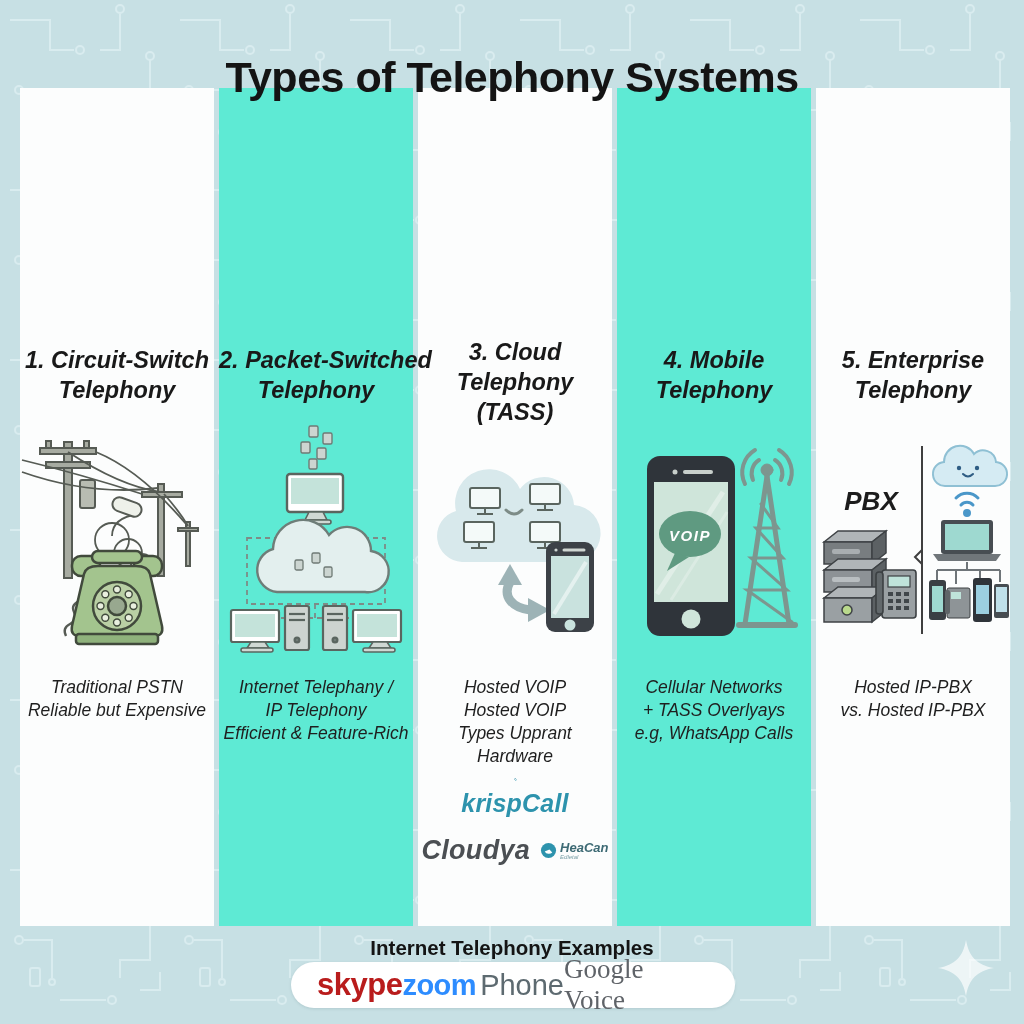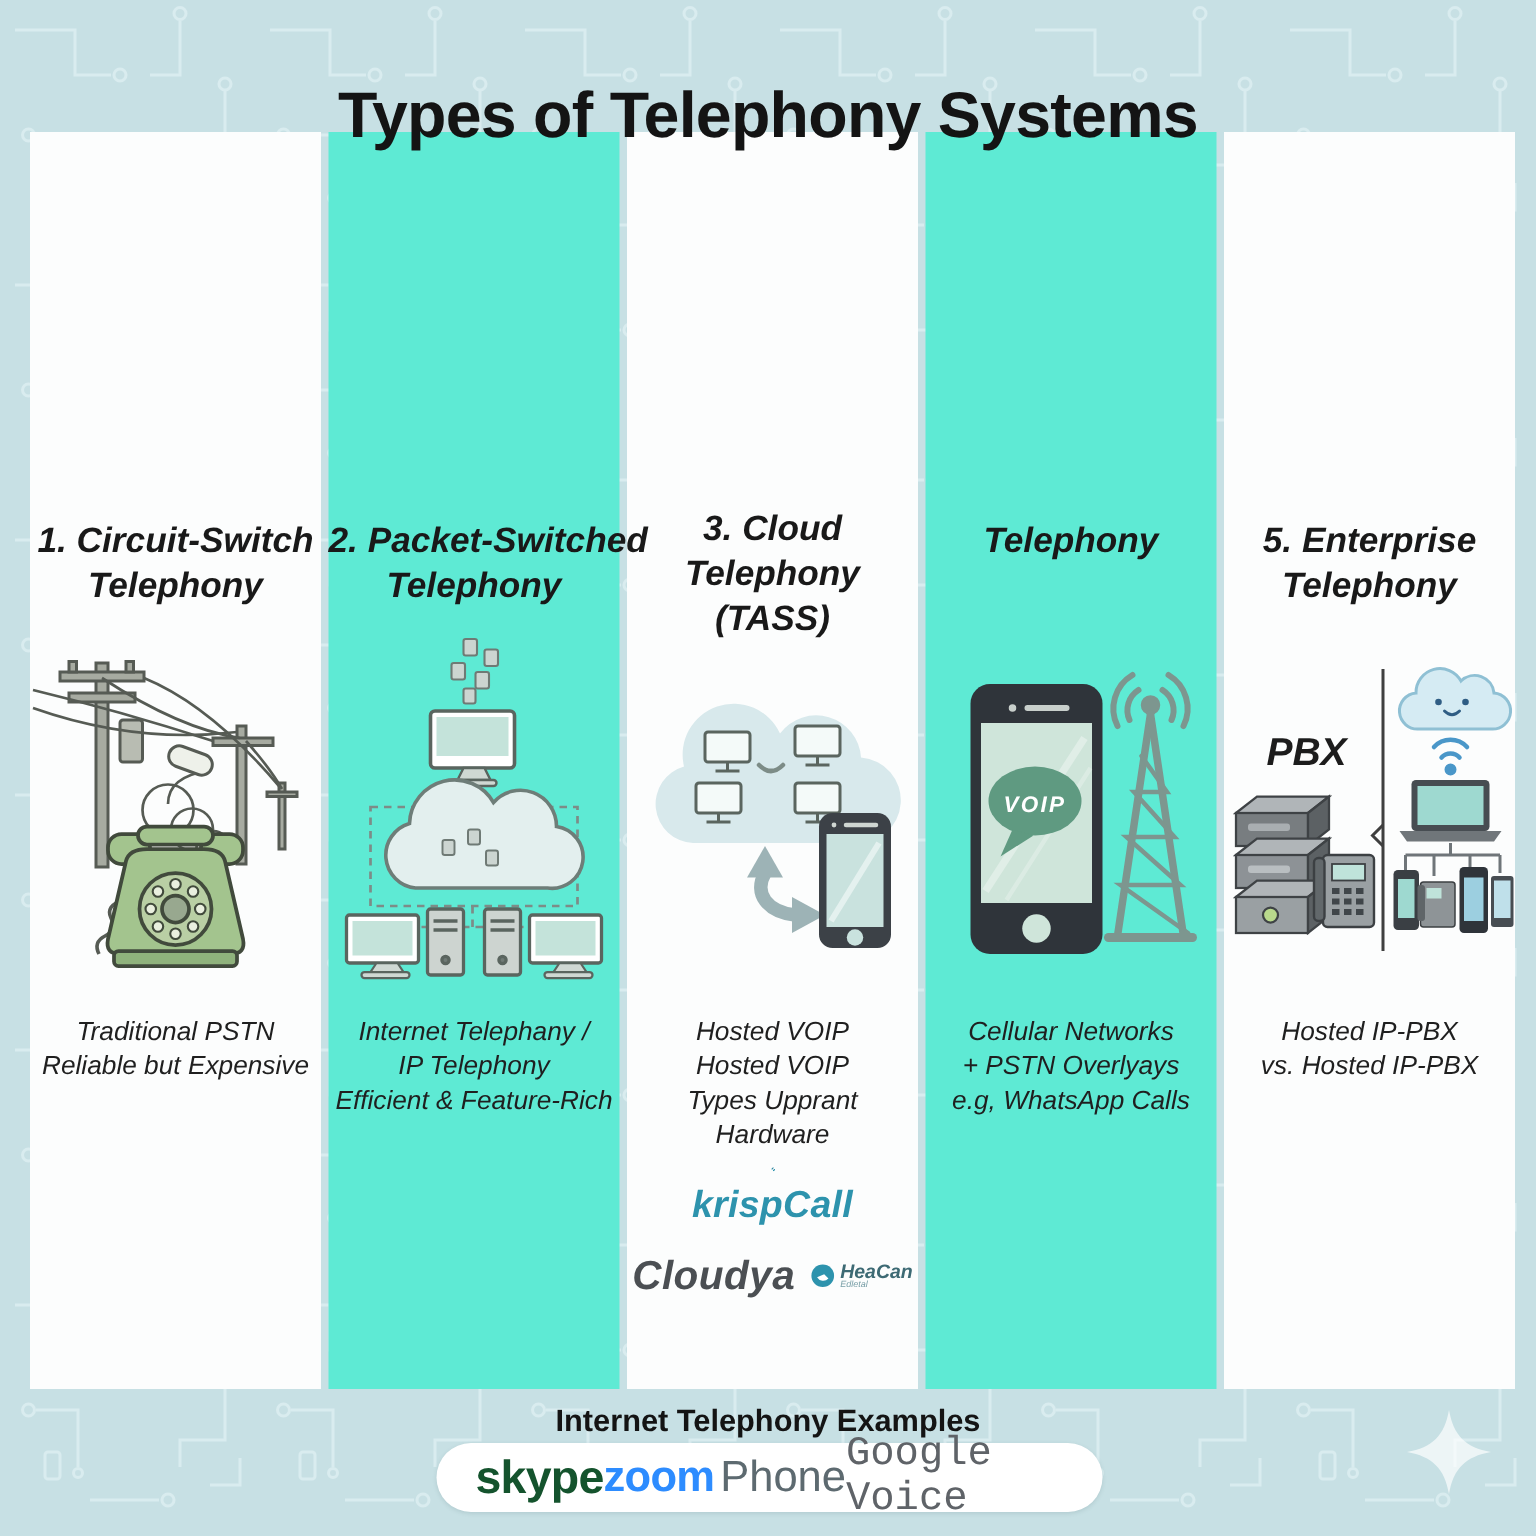--- a/index.html
+++ b/index.html
@@ -53,25 +53,25 @@
     position:absolute;top:936px;left:0;width:1024px;
     text-align:center;font-size:20.5px;font-weight:700;color:#141414;z-index:2;
   }
   .footer-pill{
     position:absolute;top:962px;left:291px;width:444px;height:46px;
     background:#ffffff;border-radius:23px;z-index:2;
     display:flex;align-items:center;justify-content:space-between;
     padding:0 26px;box-sizing:border-box;
     box-shadow:0 1px 3px rgba(80,110,115,0.18);
   }
-  .lg-skype{font-size:31px;font-weight:800;color:#14532d;letter-spacing:-0.5px;}
+  .lg-skype{font-size:31px;font-weight:800;color:#b91c1c;letter-spacing:-0.5px;}
   .lg-zoom-wrap{display:flex;align-items:baseline;}
   .lg-zoom{font-size:29px;font-weight:800;color:#2d8cff;letter-spacing:-0.5px;}
   .lg-zoom-rest{font-size:29px;font-weight:400;color:#5d6a70;margin-left:4px;}
-  .lg-google{font-family:Liberation Mono, monospace;font-size:27px;color:#5f6368;}
+  .lg-google{font-family:Liberation Serif, serif;font-size:27px;color:#5f6368;}
   .sparkle{position:absolute;left:938px;top:940px;z-index:1;opacity:0.8;}
   svg text{font-family:"Liberation Sans",sans-serif;}
 </style>
 </head>
 <body>
 
 <div class="poster">
 
   <svg id="circuit-bg" width="1024" height="1024">
     <defs>
@@ -283,20 +283,21 @@
               <div class="smallbrand-name">HeaCan</div>
               <div class="smallbrand-sub">Edletal</div>
             </span>
           </span>
         </div>
       </div>
     </section>
 
     <section class="column col-blue c4">
       <div class="col-header">
+        <div>4. Mobile</div>
         <div>Telephony</div>
       </div>
       <div class="illus">
         <svg width="194" height="244" viewBox="0 0 194 240">
           <g stroke="#7d968f" fill="none" stroke-linecap="round">
             <path d="M162 16 a26 26 0 0 1 10 34" stroke-width="4"></path>
             <path d="M158 26 a16 16 0 0 1 6 20" stroke-width="4"></path>
             <path d="M138 16 a26 26 0 0 0 -10 34" stroke-width="4"></path>
             <path d="M142 26 a16 16 0 0 0 -6 20" stroke-width="4"></path>
             <circle cx="150" cy="36" r="6" fill="#7d968f"></circle>
@@ -316,21 +317,21 @@
               <ellipse cx="73" cy="100" rx="31" ry="23" fill="#5f9a81"></ellipse>
               <polygon points="58,119 50,137 72,123" fill="#5f9a81"></polygon>
               <text x="73" y="107" text-anchor="middle" font-size="15" font-weight="bold" fill="#ffffff" letter-spacing="1.5">VOIP</text>
             </g>
             <circle cx="74" cy="185" r="9.5" fill="#cfe5da"></circle>
           </g>
         </svg>
       </div>
       <div class="col-desc">
         <div>Cellular Networks</div>
-        <div>+ PSTN Overlyays</div>
+        <div>+ TASS Overlyays</div>
         <div>e.g, WhatsApp Calls</div>
       </div>
     </section>
 
     <section class="column col-white c5">
       <div class="col-header">
         <div>5. Enterprise</div>
         <div>Telephony</div>
       </div>
       <div class="illus">

